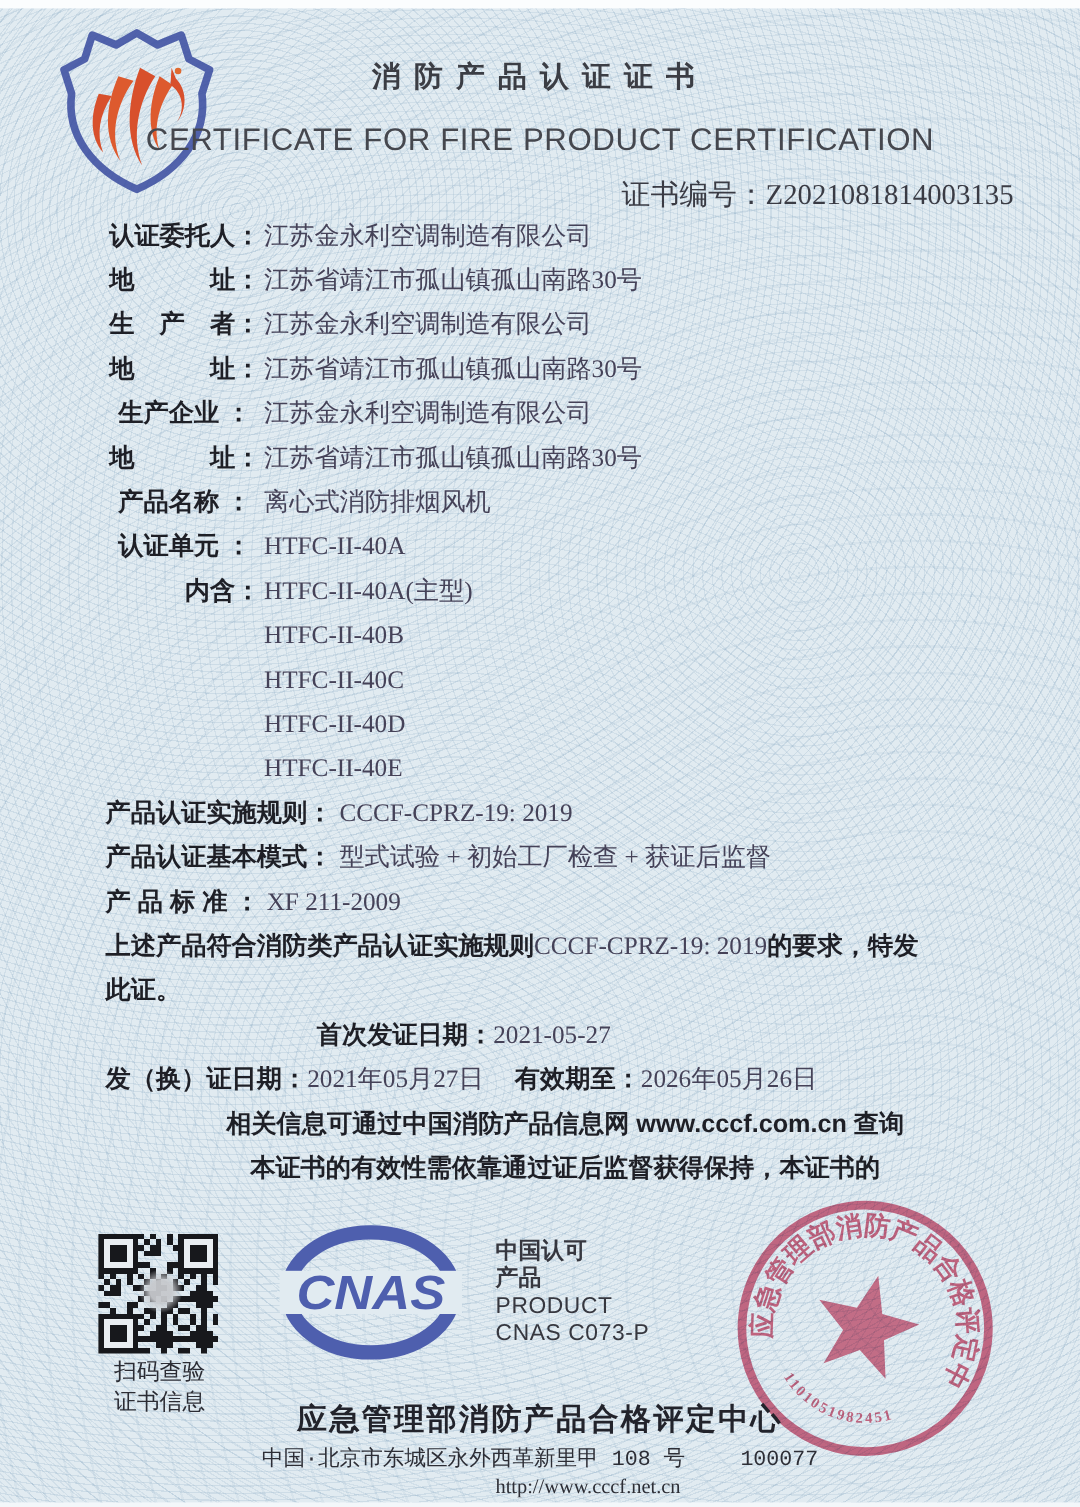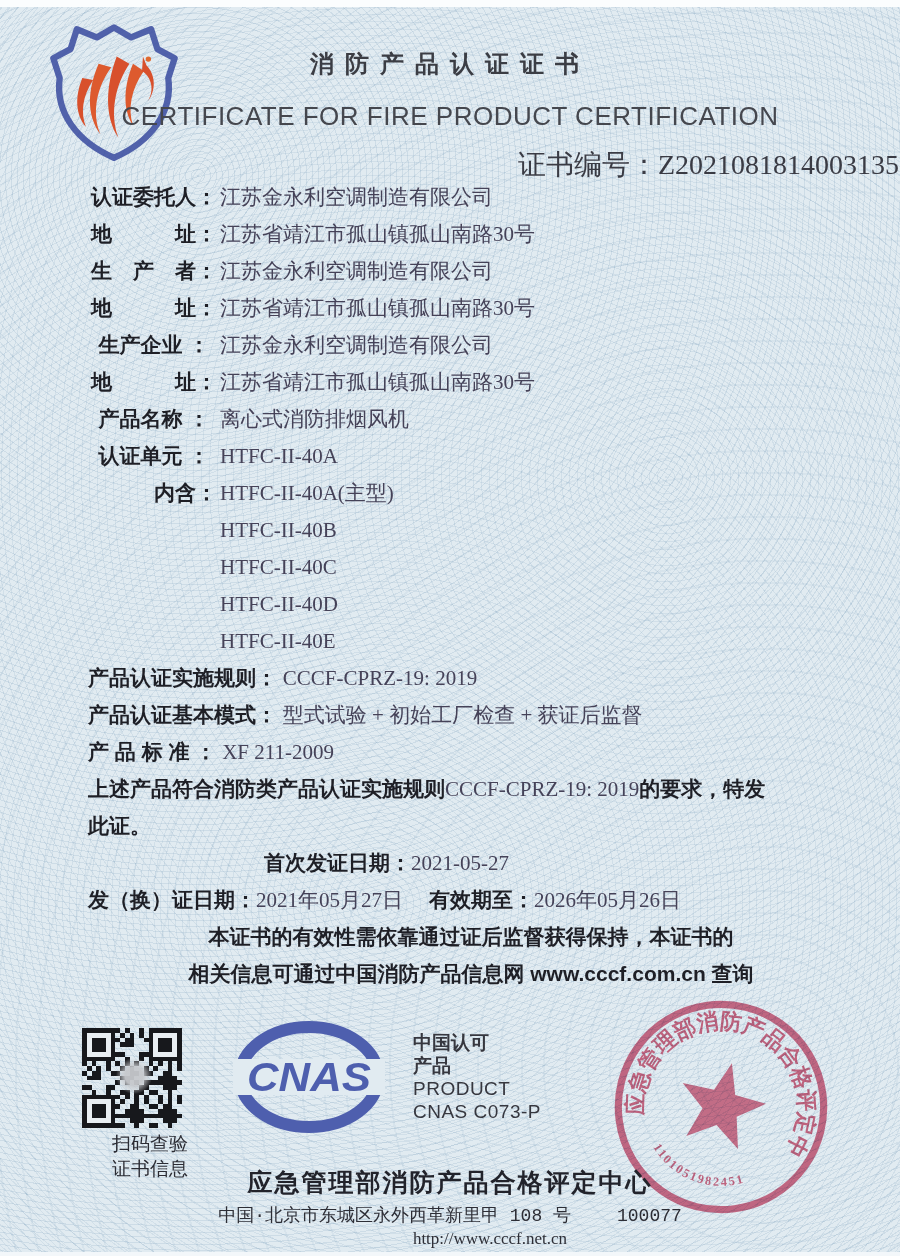--- a/index.html
+++ b/index.html
@@ -29,21 +29,21 @@
   .logo{position:absolute;left:28px;top:22px;width:172px;height:148px;}
   .title-cn{
     position:absolute;left:0;top:48px;width:100%;text-align:center;
     font-size:24px;font-weight:700;letter-spacing:11px;color:#3b3d44;
   }
   .title-en{
     position:absolute;left:0;top:101px;width:100%;text-align:center;
     font-size:26px;font-weight:400;letter-spacing:.5px;color:#45474e;
   }
   .cert-no{
-    position:absolute;left:518px;top:146px;font-size:28px;color:#3a3b44;
+    position:absolute;left:518px;top:146px;font-size:24px;color:#3a3b44;
     font-family:"Liberation Serif","DejaVu Serif",serif;white-space:nowrap;
   }
 
   
   .fields{position:absolute;left:88px;top:178px;width:766px;}
   .row{height:37px;line-height:37px;font-size:21px;white-space:nowrap;}
   .lbl{font-weight:700;color:var(--ink);}
   .lbl-fixed{display:inline-block;width:132px;text-align:center;}
   .val{color:var(--val-ink);font-family:"Liberation Serif","DejaVu Serif",serif;font-weight:400;}
   .model-row{padding-left:132px;}
@@ -52,21 +52,21 @@
   .row-center{text-align:center;}
 
   
   .qr{position:absolute;left:82px;top:1028px;width:100px;height:100px;}
   .qr svg{width:100%;height:100%;shape-rendering:crispEdges;}
   .qr-glare{
     position:absolute;left:116px;top:1058px;width:36px;height:36px;border-radius:50%;
     background:radial-gradient(circle, rgba(198,200,204,.95) 0 35%, rgba(198,200,204,0) 72%);
   }
   .qr-caption{
-    position:absolute;left:78px;top:1131px;width:110px;text-align:right;
+    position:absolute;left:78px;top:1131px;width:110px;text-align:center;
     font-size:19px;line-height:25px;font-weight:500;color:#2b2c34;
   }
   .cnas-logo{position:absolute;left:233px;top:1020px;width:152px;height:115px;}
   .cnas-ring{stroke:var(--cnas-blue);}
   .cnas-band{fill:var(--page-bg);}
   .cnas-text{fill:var(--cnas-blue);font-family:"Liberation Sans",sans-serif;}
   .cnas-info{position:absolute;left:413px;top:1031px;font-size:19px;line-height:23px;color:#36373f;}
   .cnas-info .cjk{font-weight:700;}
   .cnas-info .lat{font-weight:500;letter-spacing:.5px;}
 
@@ -126,22 +126,22 @@
     <div class="row model-row"><span class="val">HTFC-II-40C</span></div>
     <div class="row model-row"><span class="val">HTFC-II-40D</span></div>
     <div class="row model-row"><span class="val">HTFC-II-40E</span></div>
     <div class="row"><span class="lbl">产品认证实施规则：</span> <span class="val">CCCF-CPRZ-19: 2019</span></div>
     <div class="row"><span class="lbl">产品认证基本模式：</span> <span class="val">型式试验 + 初始工厂检查 + 获证后监督</span></div>
     <div class="row"><span class="lbl">产 品 标 准 ：</span> <span class="val">XF 211-2009</span></div>
     <div class="row"><span class="lbl">上述产品符合消防类产品认证实施规则</span><span class="val">CCCF-CPRZ-19: 2019</span><span class="lbl">的要求，特发</span></div>
     <div class="row"><span class="lbl">此证。</span></div>
     <div class="row row-first-issue"><span class="lbl">首次发证日期：</span><span class="val">2021-05-27</span></div>
     <div class="row"><span class="lbl">发（换）证日期：</span><span class="val">2021年05月27日</span><span class="lbl gap-left">有效期至：</span><span class="val">2026年05月26日</span></div>
+    <div class="row row-center"><span class="lbl">相关信息可通过中国消防产品信息网 www.cccf.com.cn 查询</span></div>
     <div class="row row-center"><span class="lbl">本证书的有效性需依靠通过证后监督获得保持，本证书的</span></div>
-    <div class="row row-center"><span class="lbl">相关信息可通过中国消防产品信息网 www.cccf.com.cn 查询</span></div>
   </div>
 
   <div class="qr">
     <svg id="qr-svg" viewBox="0 0 21 21" xmlns="http://www.w3.org/2000/svg">
         <rect x="7" y="0" width="1" height="1" fill="#17181c"></rect>
         <rect x="9" y="0" width="1" height="1" fill="#17181c"></rect>
         <rect x="12" y="0" width="1" height="1" fill="#17181c"></rect>
         <rect x="8" y="1" width="1" height="1" fill="#17181c"></rect>
         <rect x="10" y="1" width="1" height="1" fill="#17181c"></rect>
         <rect x="12" y="1" width="1" height="1" fill="#17181c"></rect>

